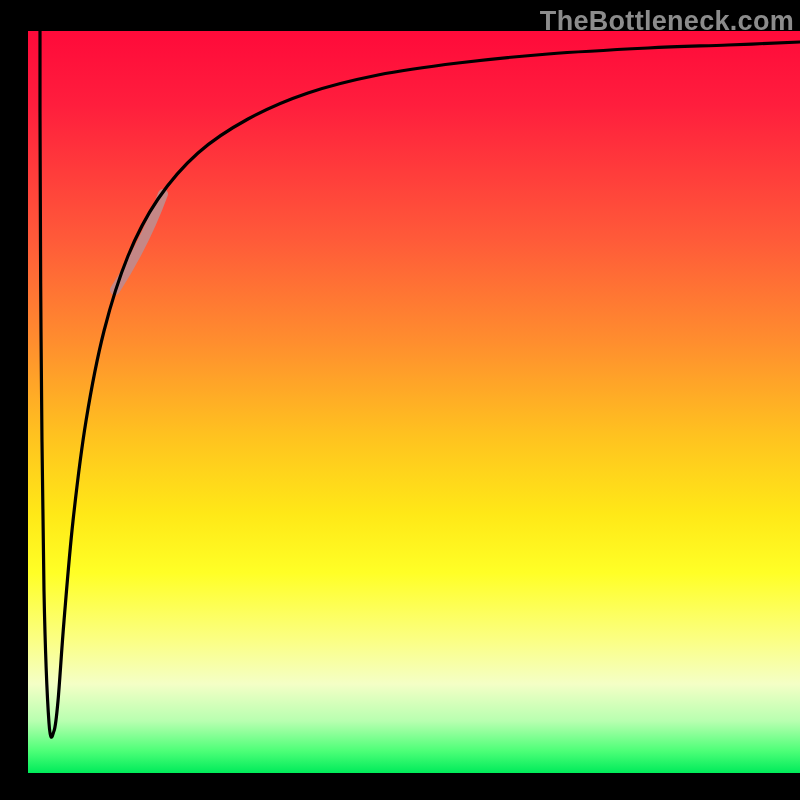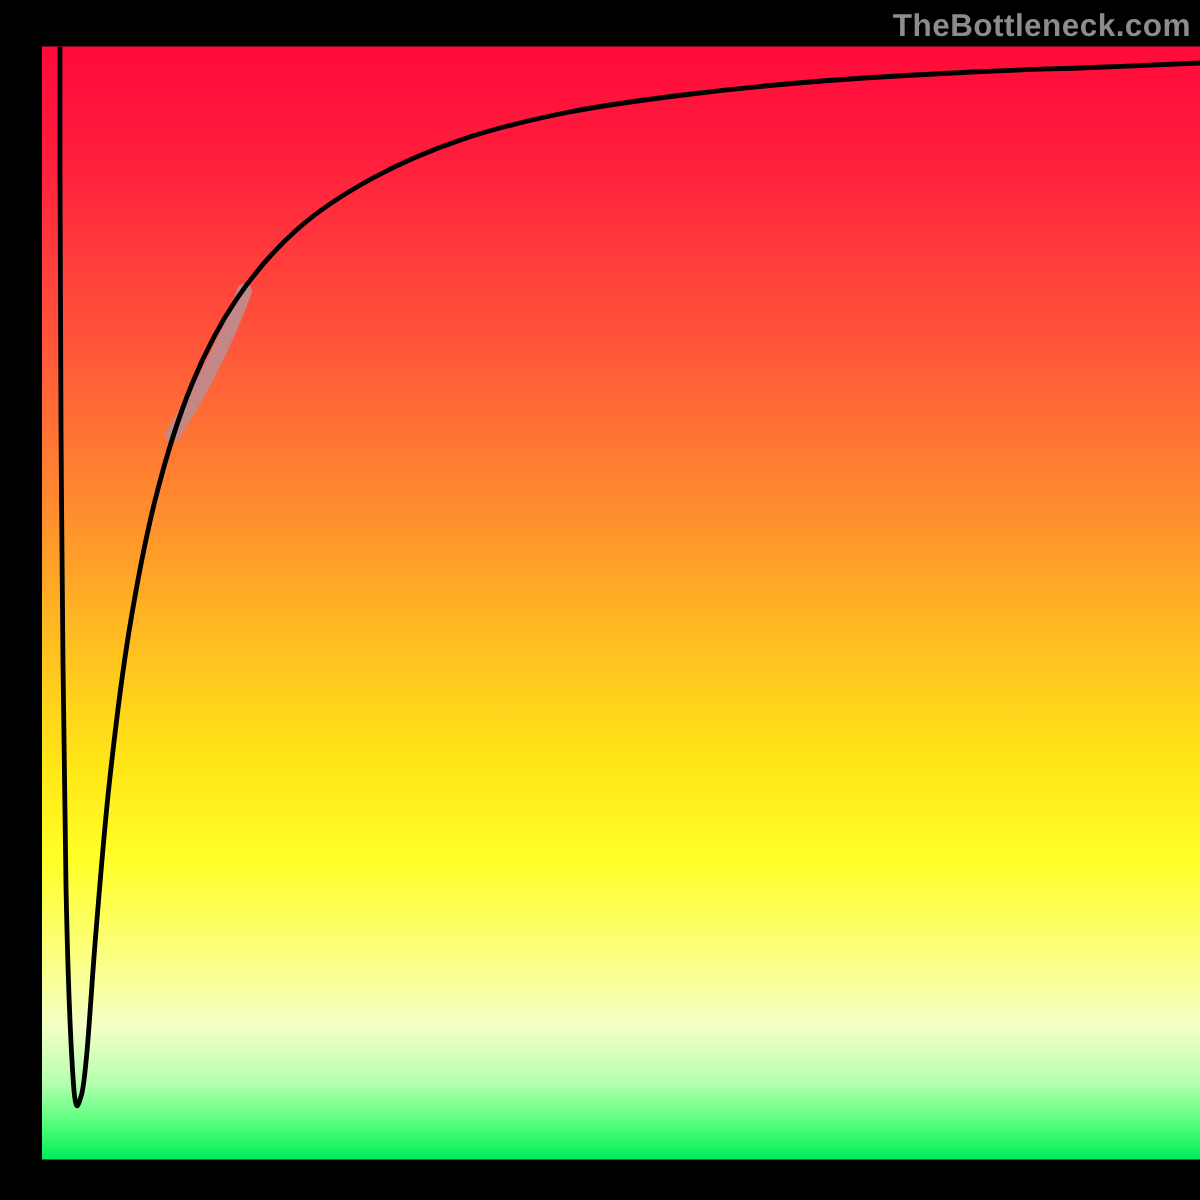--- a/index.html
+++ b/index.html
@@ -48,21 +48,21 @@
     left: 0;
     top: 0;
     width: 772px;
     height: 742px;
   }
   .attribution {
     position: absolute;
     top: 6px;
     right: 6px;
     color: #8c8c8c;
-    font-size: 21px;
+    font-size: 27px;
     font-weight: 600;
     letter-spacing: 0.3px;
     white-space: nowrap;
   }
 </style>
 </head>
 <body>
 
 <div class="frame">
   <div class="plot-area">

